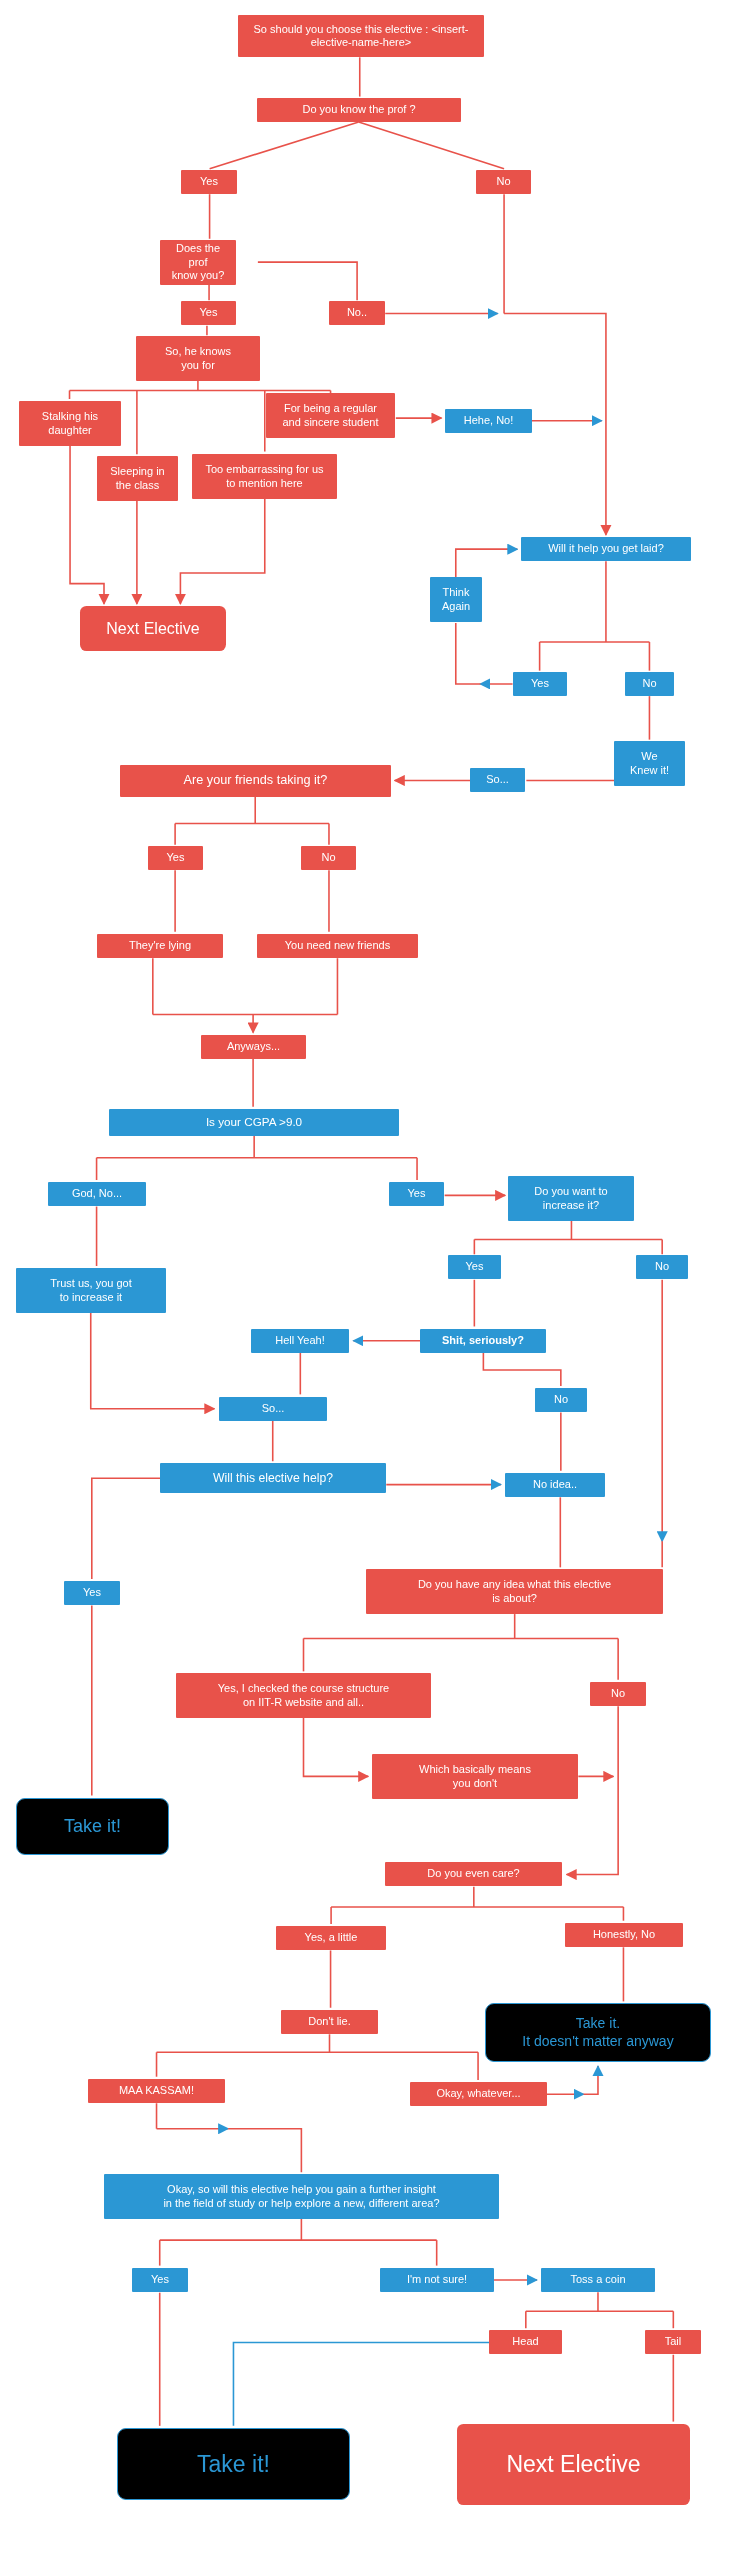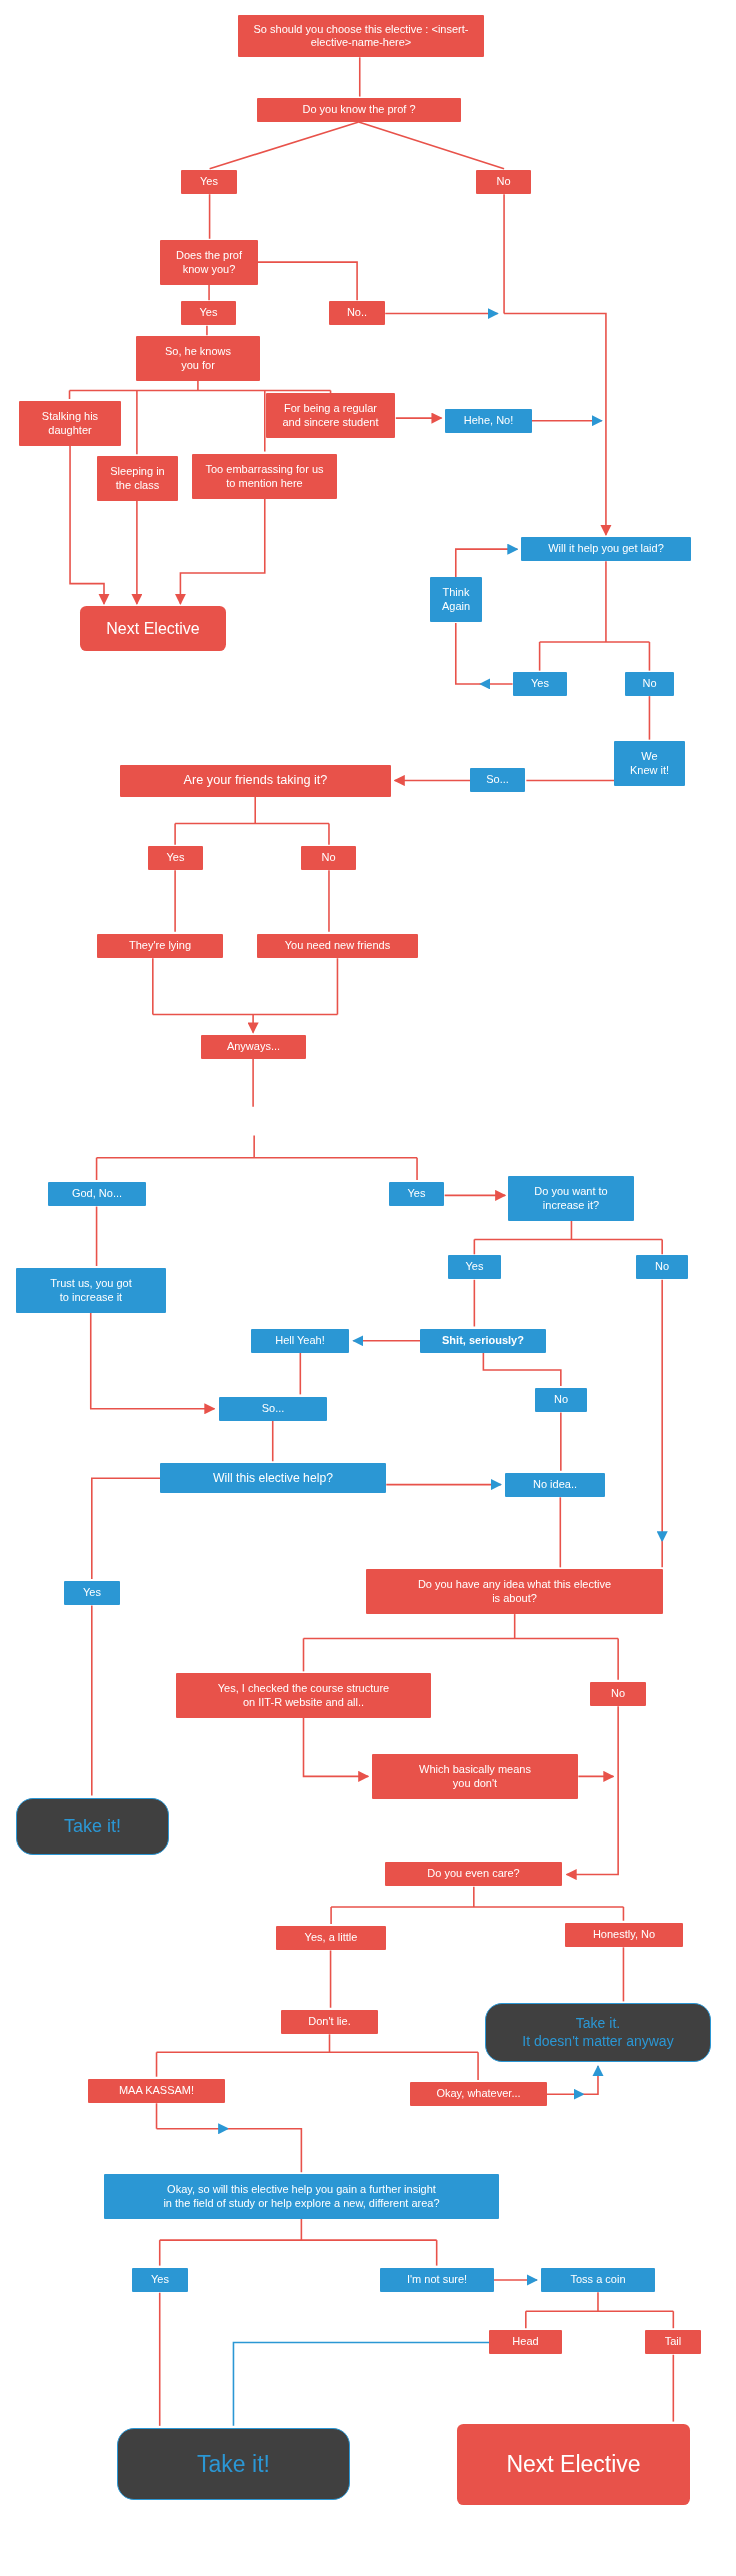--- a/index.html
+++ b/index.html
@@ -7,21 +7,21 @@
   svg.wires{position:absolute;left:0;top:0;pointer-events:none;}
   svg.wires polyline{fill:none;stroke:#e8524a;stroke-width:3;}
   svg.wires polyline.b{stroke:#2b97d4;}
   .node{
     position:absolute;display:flex;align-items:center;justify-content:center;
     text-align:center;border-radius:1px;color:#ffffff;white-space:pre-line;
     line-height:1.22;padding:2.1px 5.3px;box-sizing:border-box;font-size:11px;
   }
   .red{background:#e8524a;}
   .blue{background:#2b97d4;}
-  .outline{background:#404040;border:1.6px solid #2b97d4;color:#2b97d4;border-radius:17px;}
+  .outline{background:#000000;border:1.6px solid #2b97d4;color:#2b97d4;border-radius:9px;}
   .big{border-radius:6.4px;}
 </style>
 </head>
 <body>
 
 <div class="stage">
 
   <svg class="wires" width="737" height="2576" viewBox="0 0 1389 4855">
     <defs>
       <marker id="ar" viewBox="0 0 10 10" refX="9" refY="5" markerWidth="7" markerHeight="7" orient="auto-start-reverse">
@@ -178,21 +178,21 @@
       <polyline class="b" points="922,4415 440,4415 440,4572"></polyline>
 
       <polyline points="1269,4438 1269,4564"></polyline>
     </g>
   </svg>
 
   <div class="node red" style="left:238px;top:15px;width:246px;height:42px;">So should you choose this elective : &lt;insert-elective-name-here&gt;</div>
   <div class="node red" style="left:257px;top:98px;width:204px;height:24.4px;">Do you know the prof ?</div>
   <div class="node red" style="left:181px;top:170px;width:56px;height:24.4px;">Yes</div>
   <div class="node red" style="left:476px;top:170px;width:55px;height:24.4px;">No</div>
-  <div class="node red" style="left:160px;top:240px;width:98px;height:45px;">Does the prof
+  <div class="node red" style="left:160px;top:240px;width:76px;height:45px;">Does the prof
 know you?</div>
   <div class="node red" style="left:181px;top:301px;width:55px;height:24.4px;">Yes</div>
   <div class="node red" style="left:329px;top:301px;width:56px;height:24.4px;">No..</div>
   <div class="node red" style="left:136px;top:336px;width:124px;height:45px;">So, he knows
 you for</div>
   <div class="node red" style="left:19px;top:401px;width:102px;height:45px;">Stalking his
 daughter</div>
   <div class="node red" style="left:266px;top:393px;width:129px;height:45px;">For being a regular
 and sincere student</div>
   <div class="node blue" style="left:445px;top:409px;width:87px;height:24.4px;">Hehe, No!</div>
@@ -208,20 +208,21 @@
   <div class="node blue" style="left:625px;top:672px;width:49px;height:24.4px;">No</div>
   <div class="node blue" style="left:614px;top:741px;width:71px;height:45px;">We
 Knew it!</div>
   <div class="node blue" style="left:470px;top:768px;width:55px;height:24.4px;">So...</div>
   <div class="node red" style="left:120px;top:765px;width:271px;height:32px;font-size:12.7px;">Are your friends taking it?</div>
   <div class="node red" style="left:148px;top:846px;width:55px;height:24.4px;">Yes</div>
   <div class="node red" style="left:301px;top:846px;width:55px;height:24.4px;">No</div>
   <div class="node red" style="left:97px;top:934px;width:126px;height:24.4px;">They're lying</div>
   <div class="node red" style="left:257px;top:934px;width:161px;height:24.4px;">You need new friends</div>
   <div class="node red" style="left:201px;top:1035px;width:105px;height:24.4px;">Anyways...</div>
+  <div class="node blue" style="left:109px;top:1109px;width:290px;height:26.5px;font-size:11.7px;">Is your CGPA &gt;9.0</div>
   <div class="node blue" style="left:48px;top:1182px;width:98px;height:24.4px;">God, No...</div>
   <div class="node blue" style="left:389px;top:1182px;width:55px;height:24.4px;">Yes</div>
   <div class="node blue" style="left:508px;top:1176px;width:126px;height:45px;">Do you want to
 increase it?</div>
   <div class="node blue" style="left:16px;top:1268px;width:150px;height:45px;">Trust us, you got
 to increase it</div>
   <div class="node blue" style="left:448px;top:1255px;width:53px;height:24.4px;">Yes</div>
   <div class="node blue" style="left:636px;top:1255px;width:52px;height:24.4px;">No</div>
   <div class="node blue" style="left:251px;top:1329px;width:98px;height:24.4px;">Hell Yeah!</div>
   <div class="node blue" style="left:420px;top:1329px;width:126px;height:24.4px;font-weight:bold;">Shit, seriously?</div>

